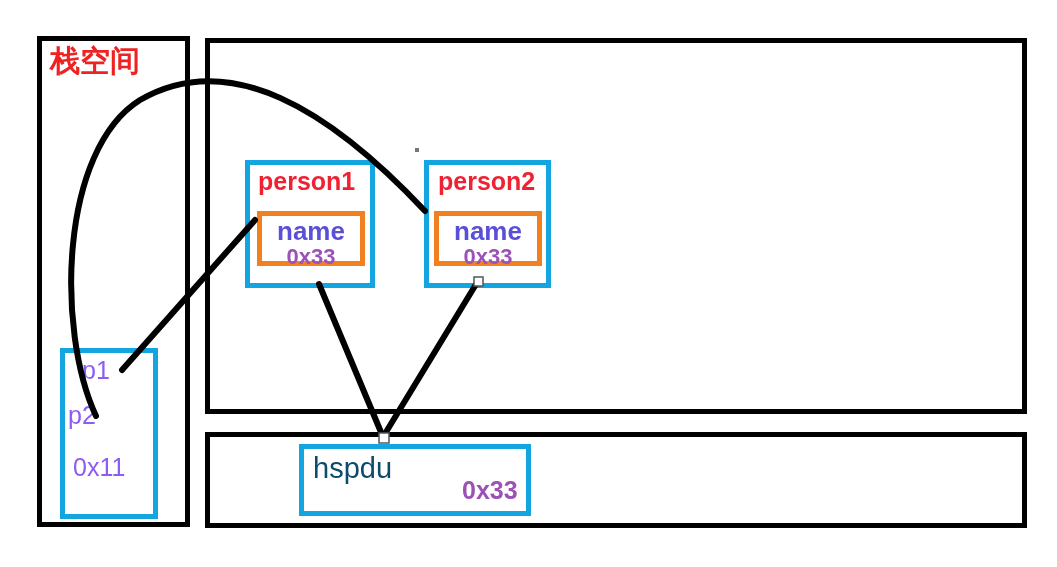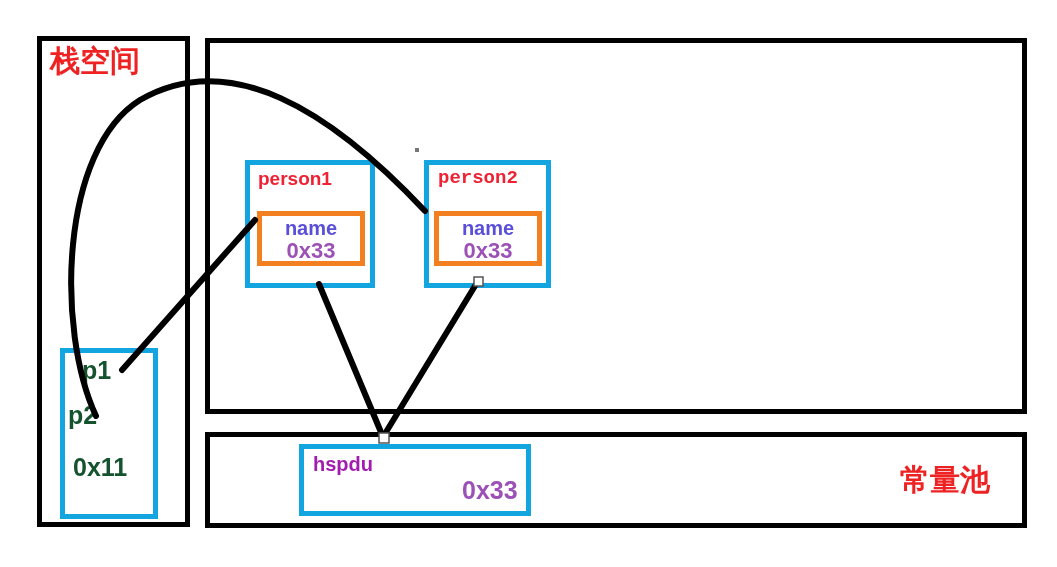--- a/index.html
+++ b/index.html
@@ -44,51 +44,51 @@
     position: absolute;
     border: 5px solid #f28020;
     box-sizing: border-box;
     background: #ffffff;
     text-align: center;
   }
   .obj-title {
     position: absolute;
     color: #ee2233;
     font-weight: bold;
-    font-size: 19px;
+    font-size: 25px;
     line-height: 1;
     white-space: nowrap;
   }
   .field-name {
     color: #5a4fd8;
     font-weight: bold;
-    font-size: 20px;
+    font-size: 26px;
     line-height: 1.05;
     display: block;
   }
   .field-val {
     color: #9b51b5;
     font-weight: bold;
     font-size: 22px;
     line-height: 1.05;
     display: block;
   }
   .stack-var {
     position: absolute;
-    color: #14532d;
-    font-weight: bold;
+    color: #8b5cf6;
+    font-weight: normal;
     font-size: 25px;
     line-height: 1;
     white-space: nowrap;
   }
   .pool-key {
     position: absolute;
-    color: #a21caf;
-    font-weight: bold;
-    font-size: 20px;
+    color: #0c4a6e;
+    font-weight: normal;
+    font-size: 29px;
     line-height: 1;
     white-space: nowrap;
   }
   .pool-val {
     position: absolute;
     color: #9b51b5;
     font-weight: bold;
     font-size: 25px;
     line-height: 1;
     white-space: nowrap;
@@ -125,30 +125,29 @@
   <div class="region" style="left:205px; top:38px; width:822px; height:376px;"></div>
 
   <div class="cyan-box" style="left:245px; top:160px; width:130px; height:128px;"></div>
   <div class="obj-title" style="left:258px; top:169px;">person1</div>
   <div class="orange-box" style="left:257px; top:211px; width:108px; height:55px;">
     <span class="field-name" style="margin-top:2px;">name</span>
     <span class="field-val">0x33</span>
   </div>
 
   <div class="cyan-box" style="left:424px; top:160px; width:127px; height:128px;"></div>
-  <div class="obj-title" style="left:438px; top:169px;font-family:Liberation Mono, monospace;">person2</div>
+  <div class="obj-title" style="left:438px; top:169px;">person2</div>
   <div class="orange-box" style="left:434px; top:211px; width:108px; height:55px;">
     <span class="field-name" style="margin-top:2px;">name</span>
     <span class="field-val">0x33</span>
   </div>
 
   <div class="dot-artifact" style="left:415px; top:148px;"></div>
 
   <div class="region" style="left:205px; top:432px; width:822px; height:96px;"></div>
-  <div class="region-label" style="left:900px; top:465px;">常量池</div>
 
   <div class="cyan-box" style="left:299px; top:444px; width:232px; height:72px;"></div>
   <div class="pool-key" style="left:313px; top:454px;">hspdu</div>
   <div class="pool-val" style="left:462px; top:478px;">0x33</div>
 
   <svg id="connectors" viewBox="0 0 1057 567" xmlns="http://www.w3.org/2000/svg">
 
     <path d="M 96 416 C 56 330, 60 150, 140 100 C 230 48, 330 110, 425 211" fill="none" stroke="#000000" stroke-width="6" stroke-linecap="round"></path>
 
     <path d="M 122 370 L 255 220" fill="none" stroke="#000000" stroke-width="6" stroke-linecap="round"></path>

